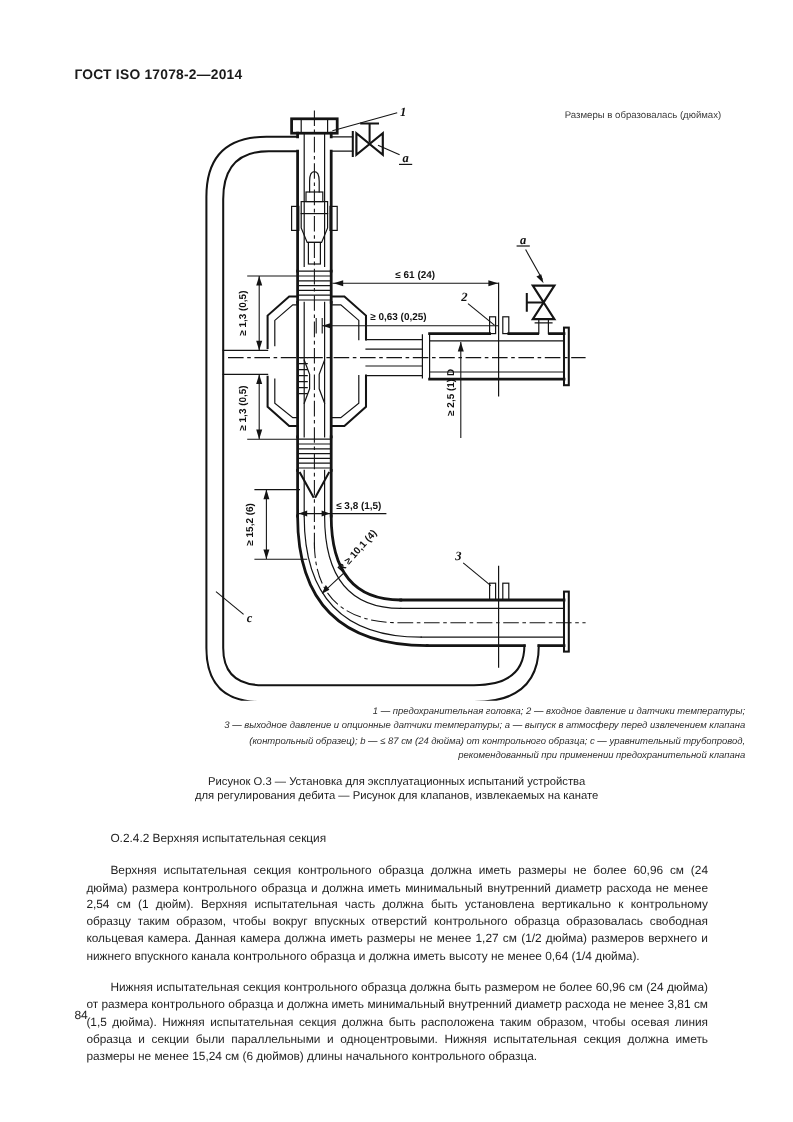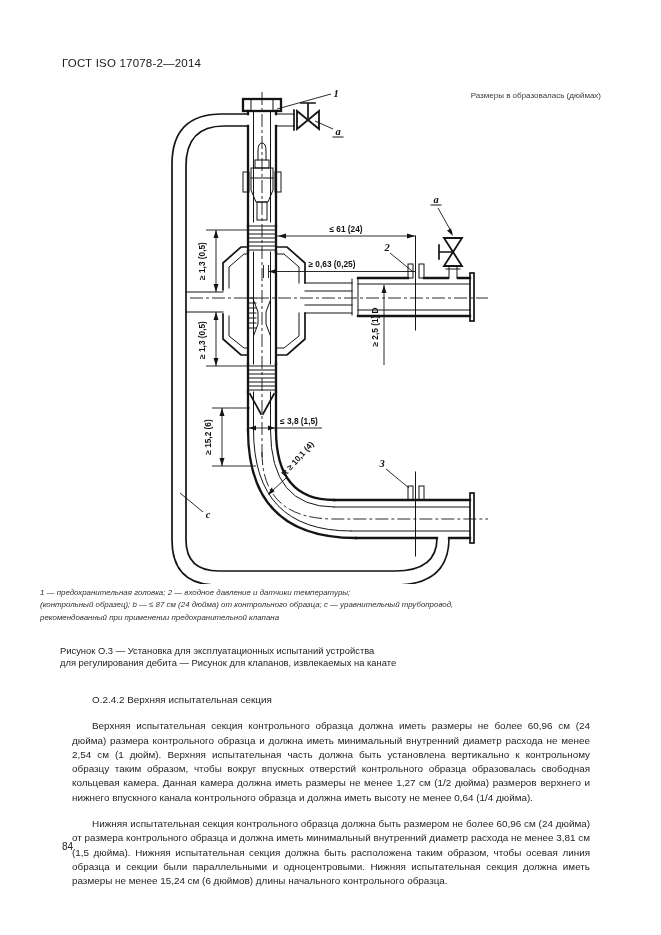--- a/index.html
+++ b/index.html
@@ -1,24 +1,24 @@
 <!DOCTYPE html>
 <html><head>
 <meta charset="utf-8">
 <style>
   html,body{margin:0;padding:0;background:#e8e8e8;}
   .page{position:relative;width:661px;height:935px;background:#ffffff;margin:0 auto;
         font-family:"Liberation Sans",sans-serif;color:#1a1a1a;overflow:hidden;}
-  .hdr{position:absolute;left:62px;top:57px;font-size:11.5px;font-weight:normal;letter-spacing:.2px;}
+  .hdr{position:absolute;left:62px;top:57px;font-size:11.5px;font-weight:bold;letter-spacing:.2px;}
   .units{position:absolute;right:60px;top:91px;font-size:8px;color:#3a3a3a;}
   svg{position:absolute;left:0;top:0;}
-  .legend{position:absolute;left:40px;right:40px;top:587px;text-align:left;
+  .legend{position:absolute;left:40px;right:40px;top:587px;text-align:right;
           font-size:7.9px;line-height:12.4px;color:#2f2f2f;font-style:italic;}
   .legend p{margin:0;}
-  .caption{position:absolute;left:60px;right:60px;top:645px;
+  .caption{position:absolute;left:60px;right:60px;top:645px;text-align:center;
            font-size:9.4px;line-height:11.8px;color:#222;}
   .caption p{margin:0;}
   .body{position:absolute;left:60px;right:59px;top:681px;font-size:9.9px;line-height:14.3px;
         text-align:justify;color:#1f1f1f;}
   .body p{margin:12px;text-indent:20px;}
   .pagenum{position:absolute;left:62px;top:841px;font-size:10px;color:#222;}
   
   .b{stroke:#141414;stroke-width:2.3;fill:none;stroke-linecap:square;}
   .m{stroke:#141414;stroke-width:1.7;fill:none;stroke-linecap:square;}
   .t{stroke:#141414;stroke-width:1;fill:none;stroke-linecap:square;}
@@ -216,20 +216,21 @@
       <path class="d" d="M386 469 L409 488"></path>
       <text class="lbl" x="382" y="467" text-anchor="middle">3</text>
 
       <path class="d" d="M203 512 L180 493"></path>
       <text class="lbl" x="208" y="518" text-anchor="middle">с</text>
     </g>
   </svg>
 
   <div class="legend">
     <p>1 — предохранительная головка; 2 — входное давление и датчики температуры;</p>
+    <p>3 — выходное давление и опционные датчики температуры; а — выпуск в атмосферу перед извлечением клапана</p>
     <p>(контрольный образец); b — ≤ 87 см (24 дюйма) от контрольного образца; с — уравнительный трубопровод,</p>
     <p>рекомендованный при применении предохранительной клапана</p>
   </div>
 
   <div class="caption">
     <p>Рисунок О.3 — Установка для эксплуатационных испытаний устройства</p>
     <p>для регулирования дебита — Рисунок для клапанов, извлекаемых на канате</p>
   </div>
 
   <div class="body">

